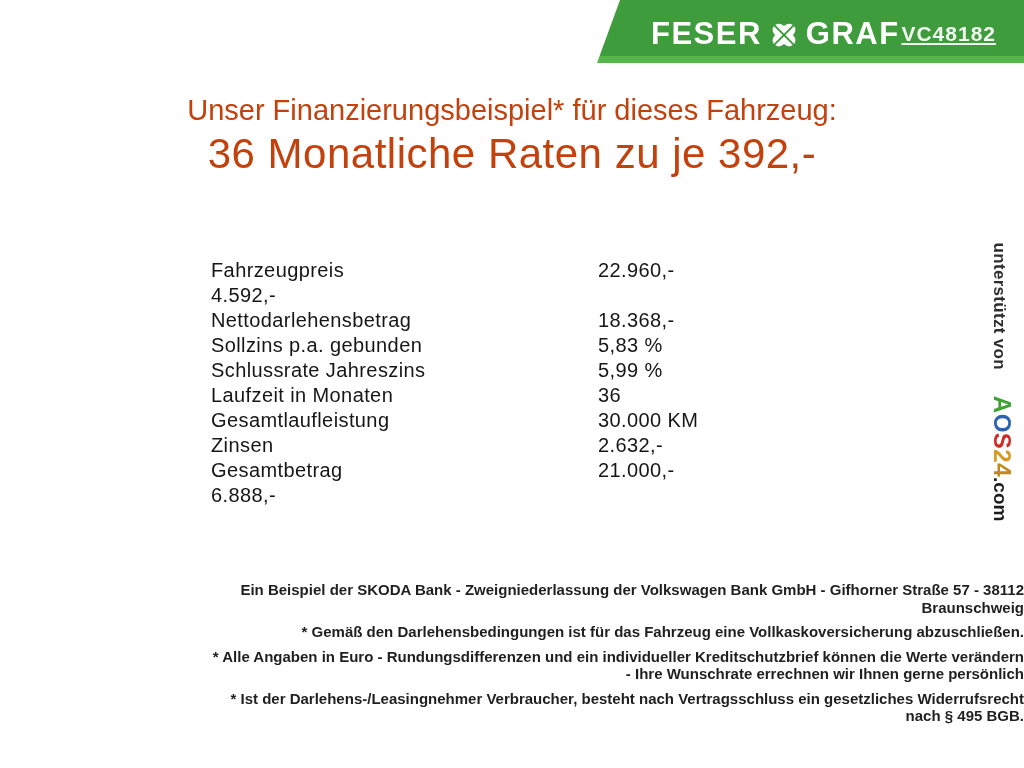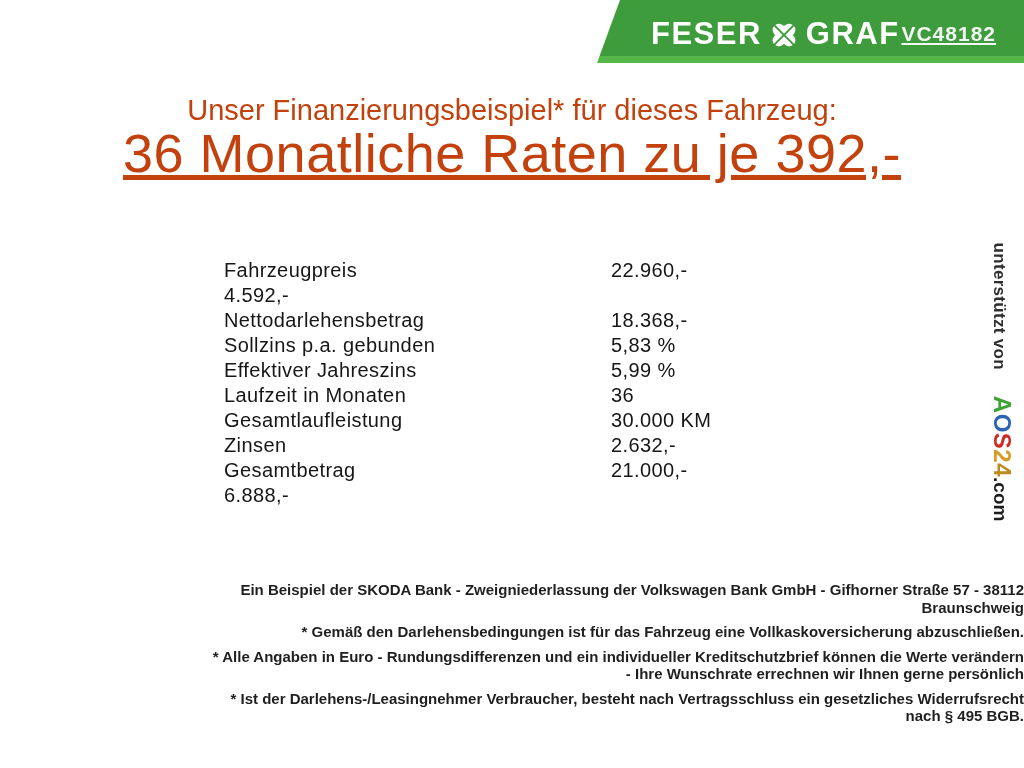--- a/index.html
+++ b/index.html
@@ -31,25 +31,25 @@
     color:rgba(255,255,255,0.93);
     font-weight:bold; font-size:21px; letter-spacing:1px;text-decoration:underline;
   }
 
   
   .heading {
     position:absolute; top:92px; left:0; width:100%;
     text-align:center; color:#c2410c;
   }
   .heading-line1 { font-size:29px; line-height:37px; }
-  .heading-line2 { font-size:54px; line-height:49px; letter-spacing:0.5px;text-decoration:underline; }
+  .heading-line2 { font-size:42px; line-height:49px; letter-spacing:0.5px; }
 
   
   .fin-table {
-    position:absolute; left:224px; top:258px; width:560px;
+    position:absolute; left:211px; top:258px; width:560px;
     font-size:20px; color:#161616; letter-spacing:0.4px;
   }
   .fin-row { display:flex; line-height:25px; }
   .fin-label { width:387px; flex:none; }
   .fin-value { flex:none; }
 
   
   .sidebar {
     position:absolute; left:1002px; top:382px;
     transform: translate(-50%,-50%) rotate(90deg);
@@ -109,21 +109,21 @@
   </div>
   <div class="fin-row">
     <span class="fin-label">Nettodarlehensbetrag</span>
     <span class="fin-value">18.368,-</span>
   </div>
   <div class="fin-row">
     <span class="fin-label">Sollzins p.a. gebunden</span>
     <span class="fin-value">5,83 %</span>
   </div>
   <div class="fin-row">
-    <span class="fin-label">Effektiver Jahreszins</span>
+    <span class="fin-label">Schlussrate Jahreszins</span>
     <span class="fin-value">5,99 %</span>
   </div>
   <div class="fin-row">
     <span class="fin-label">Laufzeit in Monaten</span>
     <span class="fin-value">36</span>
   </div>
   <div class="fin-row">
     <span class="fin-label">Gesamtlaufleistung</span>
     <span class="fin-value">30.000 KM</span>
   </div>

